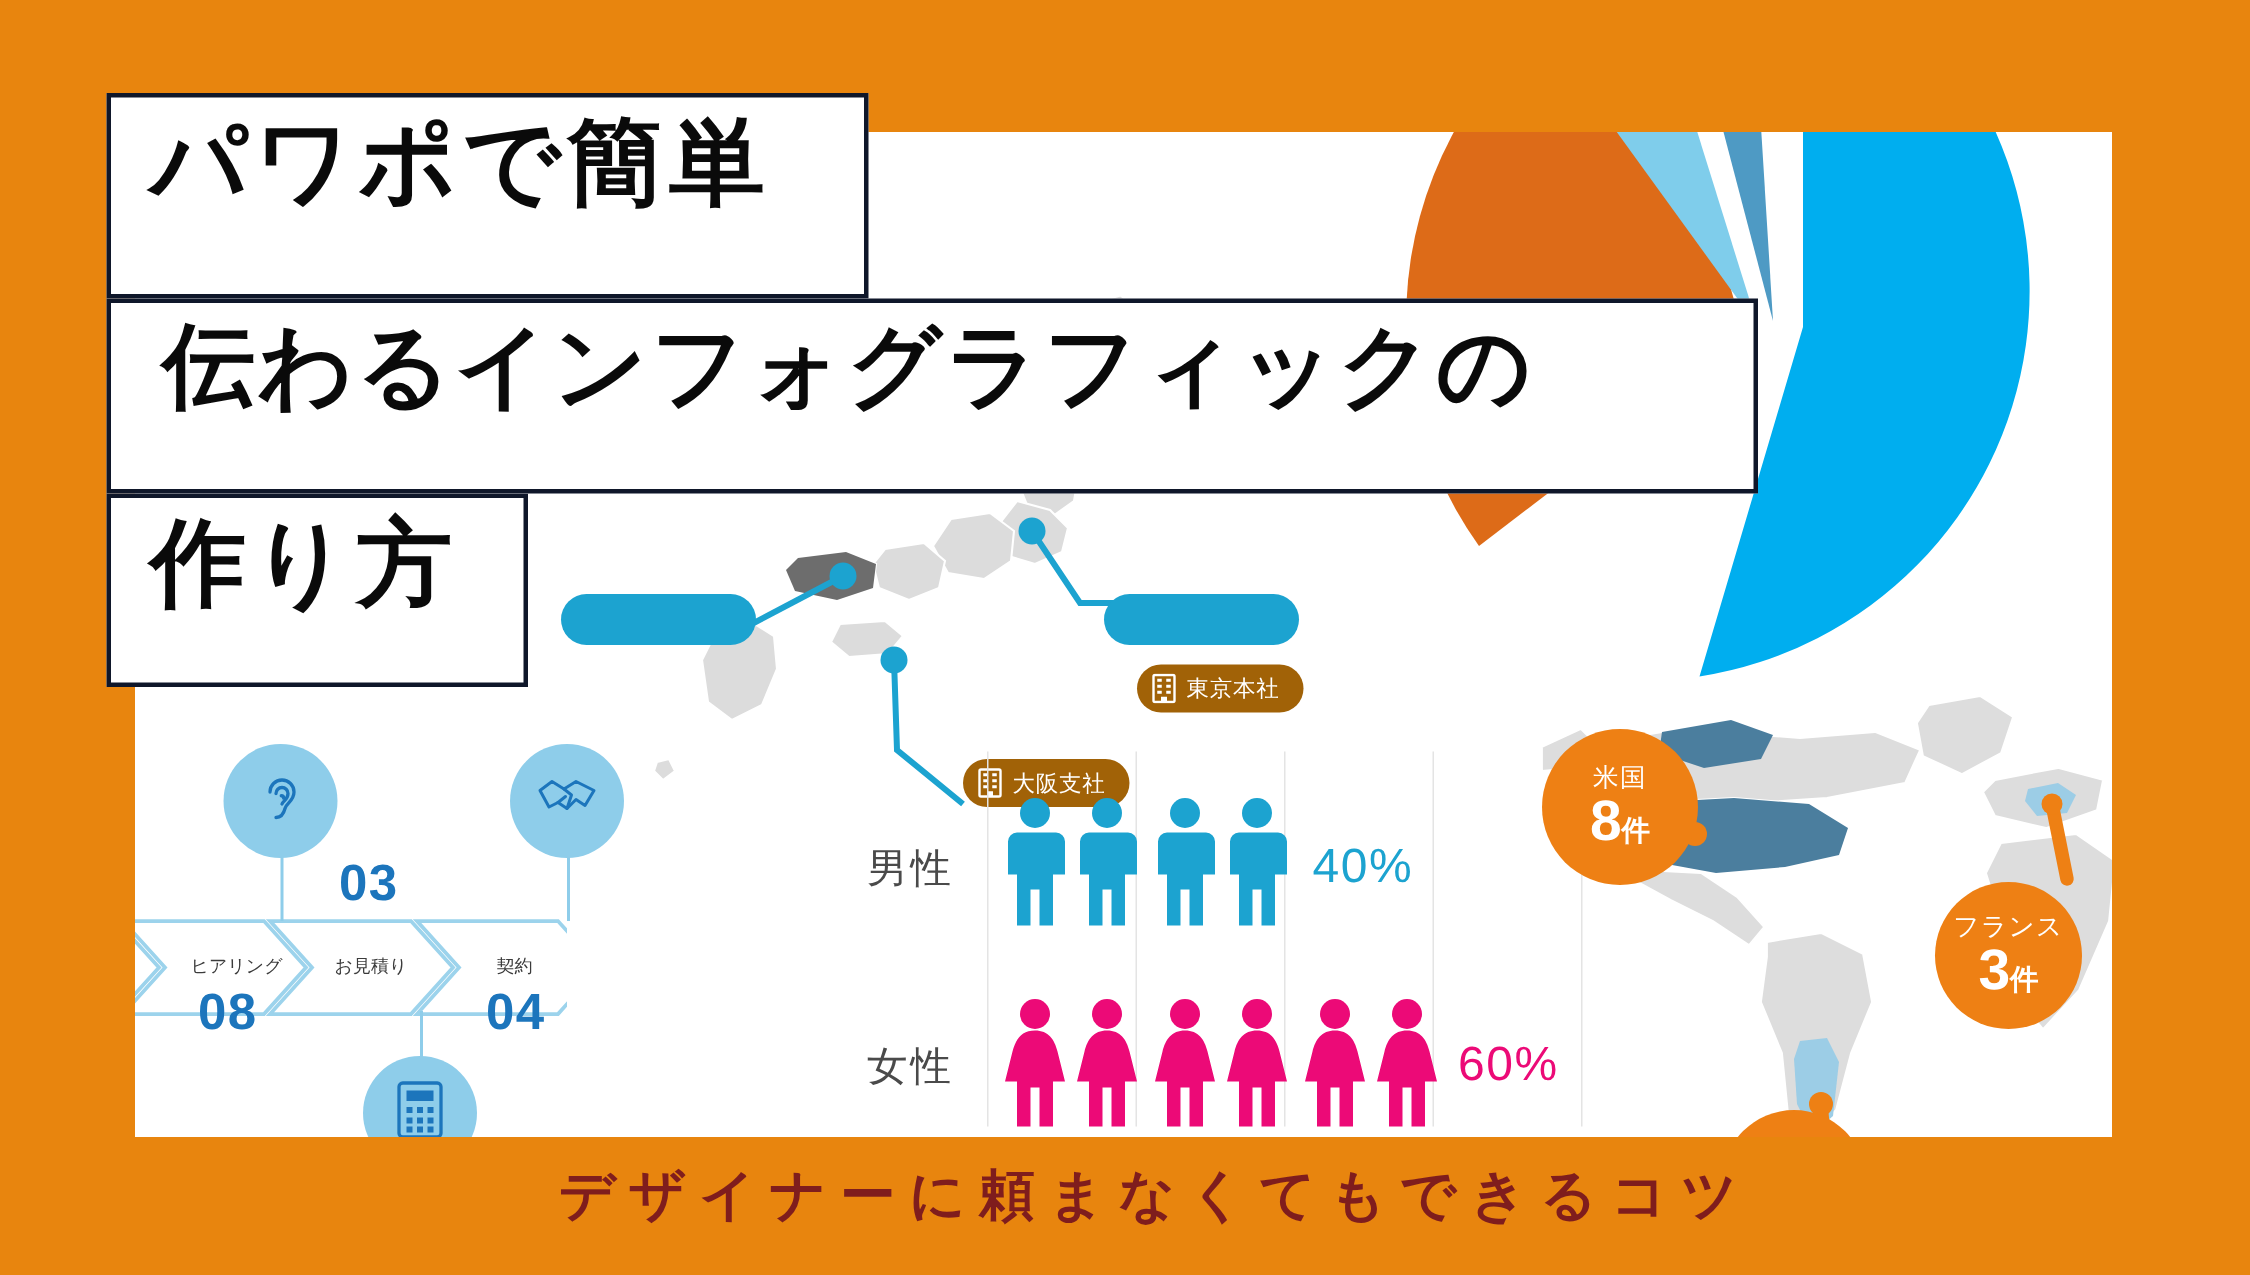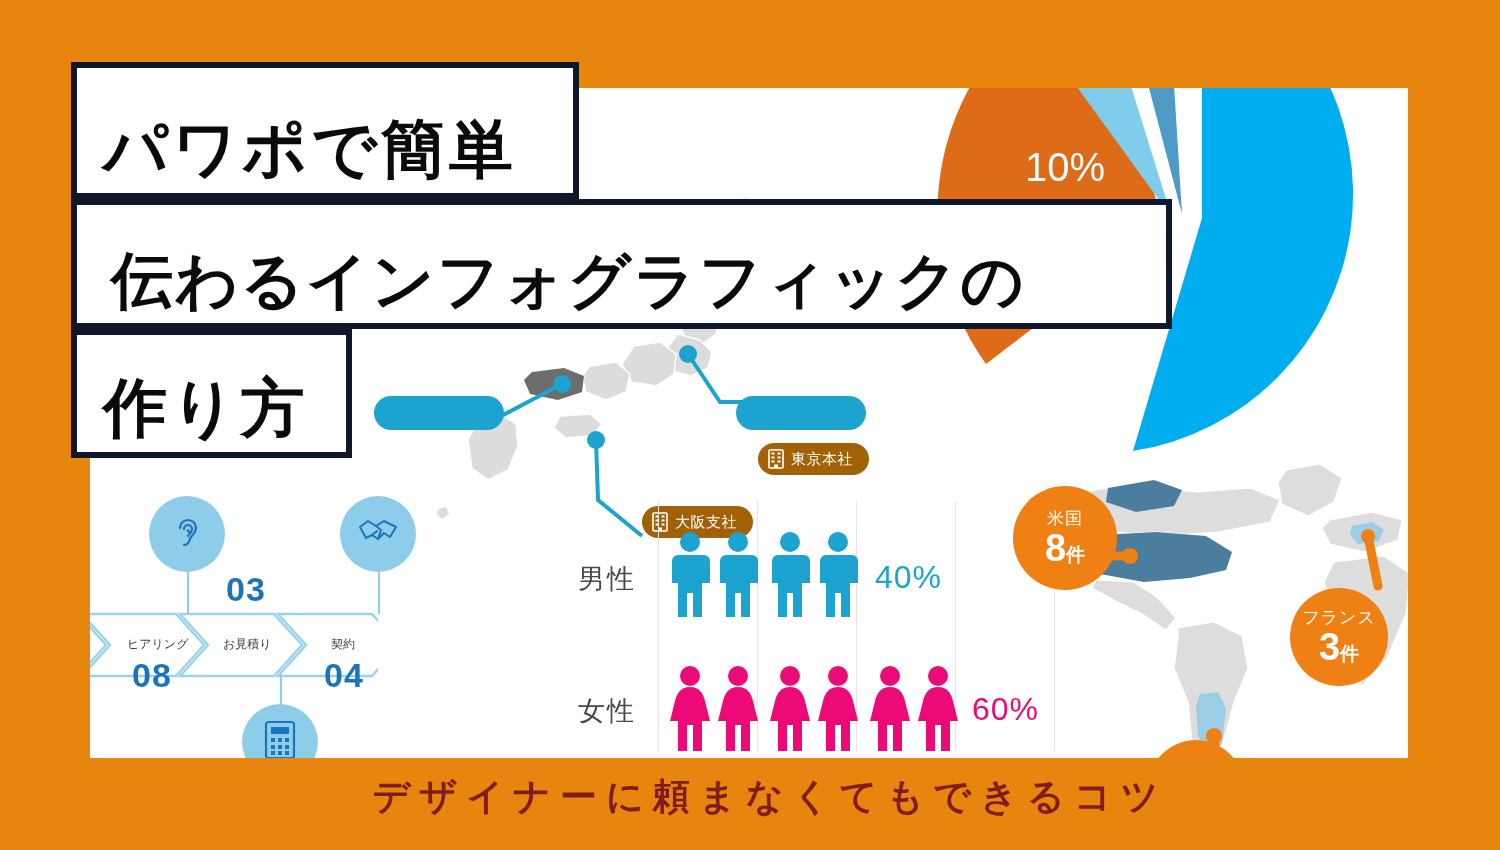--- a/index.html
+++ b/index.html
@@ -65,22 +65,22 @@
     position:absolute;border-radius:50%;background:#EE8014;color:#fff;
     display:flex;flex-direction:column;align-items:center;justify-content:center;
     line-height:1;
   }
   .bubble .cname{font-size:17px;letter-spacing:1px;margin-bottom:2px;}
   .bubble .cnum{font-size:38px;font-weight:700;}
   .bubble .cnum small{font-size:19px;font-weight:700;}
 
   
   .tbox{
-    position:absolute;background:#fff;border:6px solid #0f172a;
-    display:flex;align-items:flex-end;box-sizing:border-box;
+    position:absolute;background:#fff;border:3px solid #0f172a;
+    display:flex;align-items:flex-start;box-sizing:border-box;
     font-family:"DejaVu Sans","Liberation Sans",sans-serif;
     color:#0A0A0A;font-weight:700;
   }
   #t1{left:71px;top:62px;width:508px;height:137px;font-size:64px;padding-left:26px;letter-spacing:4px;}
   #t2{left:71px;top:199px;width:1101px;height:130px;font-size:62px;padding-left:34px;letter-spacing:2px;}
   #t3{left:71px;top:329px;width:281px;height:129px;font-size:64px;padding-left:26px;letter-spacing:4px;}
 
   
   #subtitle{
     position:absolute;left:0;top:772px;width:1500px;text-align:center;
@@ -98,23 +98,20 @@
     <svg width="520" height="560" viewBox="0 0 520 560">
 
       <path d="M262 270 L262 10 A260 260 0 0 1 193 503 Z" fill="#00AEEF" transform="translate(12,0)"></path>
 
       <path d="M250 274 L178 21 A260 260 0 0 0 72 410 Z" fill="#DD6B18" transform="translate(-14,6)"></path>
 
       <path d="M250 274 L95 60 A260 260 0 0 1 170 17 Z" fill="#7FCDEB" transform="translate(-6,-4)"></path>
 
       <path d="M252 268 L236 9 A260 260 0 0 0 186 16 Z" fill="#4E9AC4" transform="translate(2,-2)"></path>
     </svg>
-  </div>
-  <div class="pie-lbl" id="pie-b">
-    <span class="pc">10%</span>
   </div>
 
   <div id="japan">
     <svg width="420" height="380" viewBox="0 0 420 380">
       <g fill="#DCDCDC" stroke="#ffffff" stroke-width="1.4">
 
         <path d="M305 15 l22 -6 l16 12 l14 -4 l10 12 l-6 14 l-18 6 l-4 16 l-14 6 l-18 -10 l-10 -18 l4 -16 z"></path>
 
         <path d="M286 70 l18 4 l8 14 l-2 20 l-10 16 l-4 22 l-14 10 l-16 -4 l-8 -20 l2 -26 l10 -22 z"></path>
 
@@ -354,21 +351,21 @@
         <path d="M368 78 L378 128"></path>
         <path d="M214 278 L216 300"></path>
       </g>
       <g fill="#EE8014">
         <circle cx="130" cy="98" r="8"></circle>
         <circle cx="368" cy="78" r="7"></circle>
         <circle cx="214" cy="278" r="8"></circle>
       </g>
     </svg>
 
-    <div class="bubble" style="left:13px;top:28px;width:104px;height:104px;">
+    <div class="bubble" style="left:28px;top:28px;width:104px;height:104px;">
       <span class="cname">米国</span>
       <span class="cnum">
         <span>8</span><small>件</small>
       </span>
     </div>
 
     <div class="bubble" style="left:290px;top:130px;width:98px;height:98px;">
       <span class="cname">フランス</span>
       <span class="cnum">
         <span>3</span><small>件</small>

